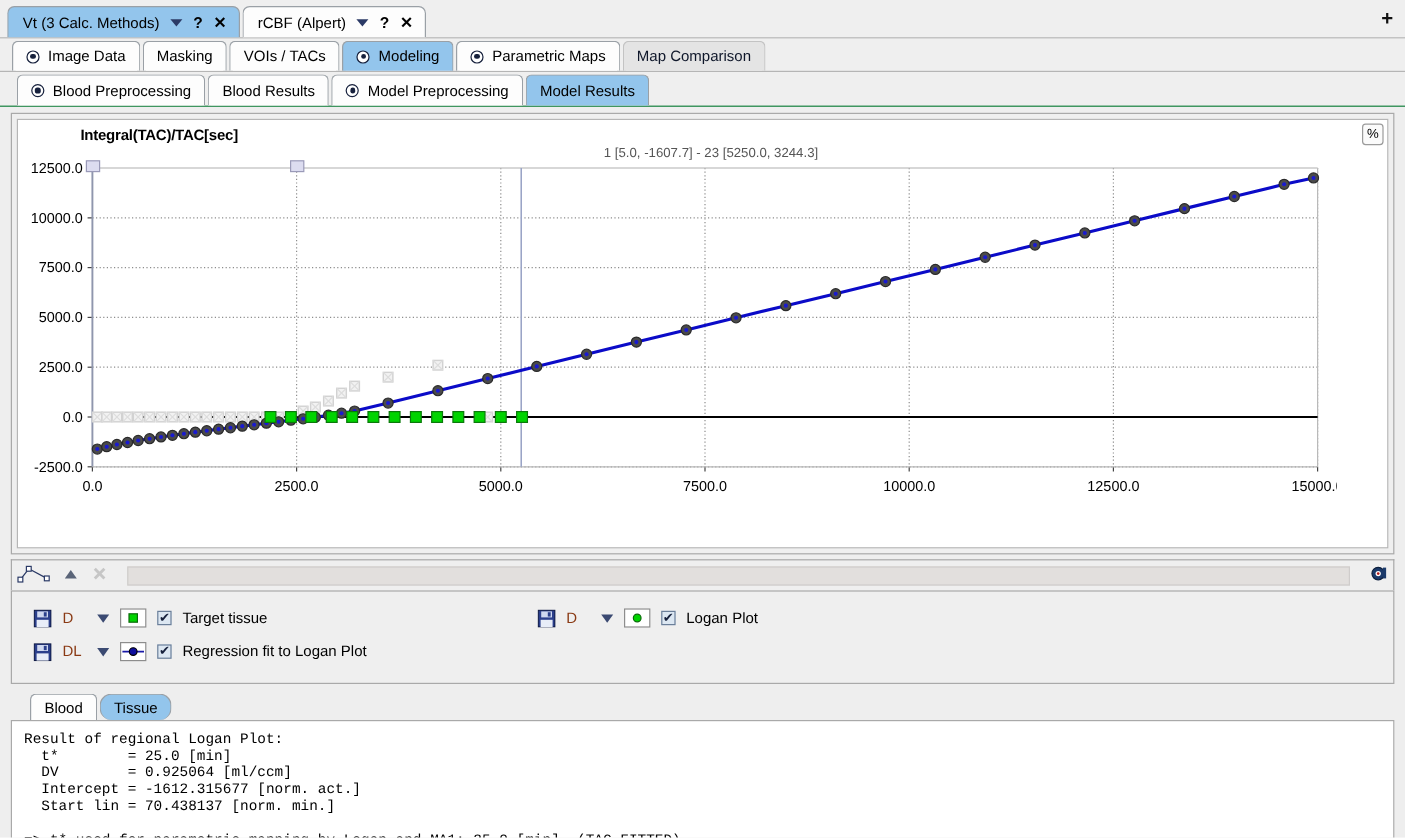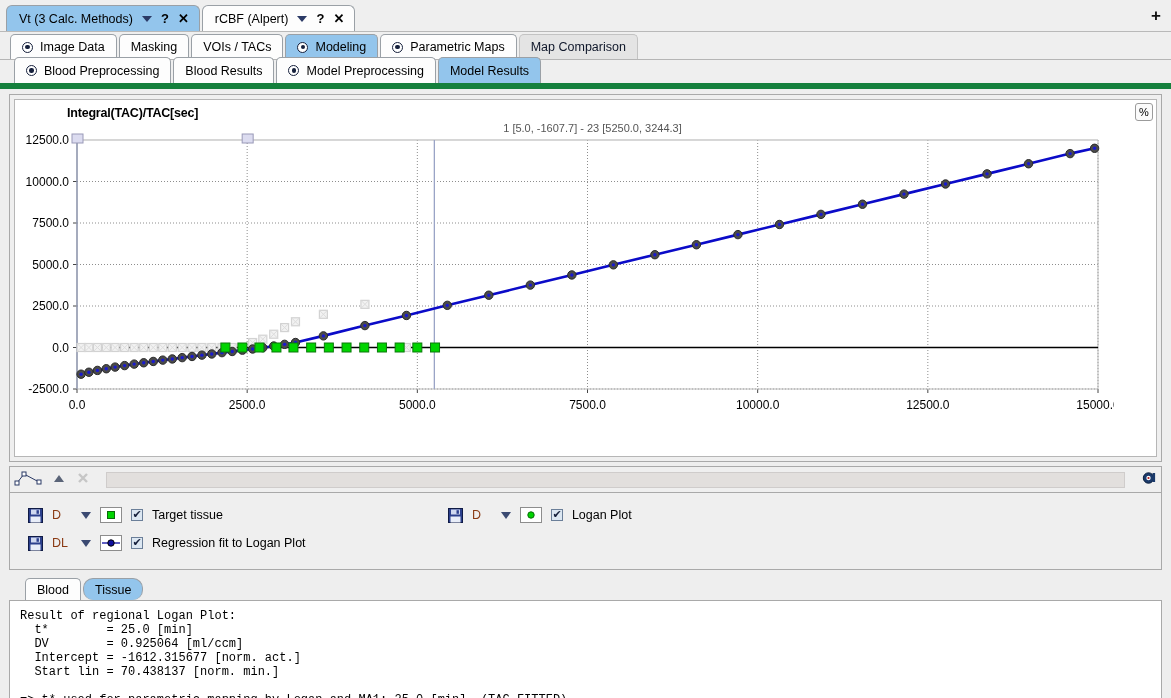--- a/index.html
+++ b/index.html
@@ -62,21 +62,21 @@
   }
   .tab1.active { background:#93c5ec; }
   .tab1.disabled { background:#e4e4e4; color:#0f172a; border-color:#c3c3c3; }
 
   
   .tabrow2 {
     height:29px;
     display:flex; align-items:flex-end;
     padding-left:14px;
     background:#efefef;
-    border-bottom:6px solid #15803d;
+    border-bottom:1px solid #15803d;
   }
   .tab2 {
     height:26px; display:flex; align-items:center; gap:7px;
     padding:0 11px;
     border:1px solid #9aa0a6; border-bottom:none;
     border-radius:5px 5px 0 0;
     background:#fdfdfd;
     margin-right:2px; font-size:12.5px; white-space:nowrap;
   }
   .tab2.active { background:#93c5ec; }

